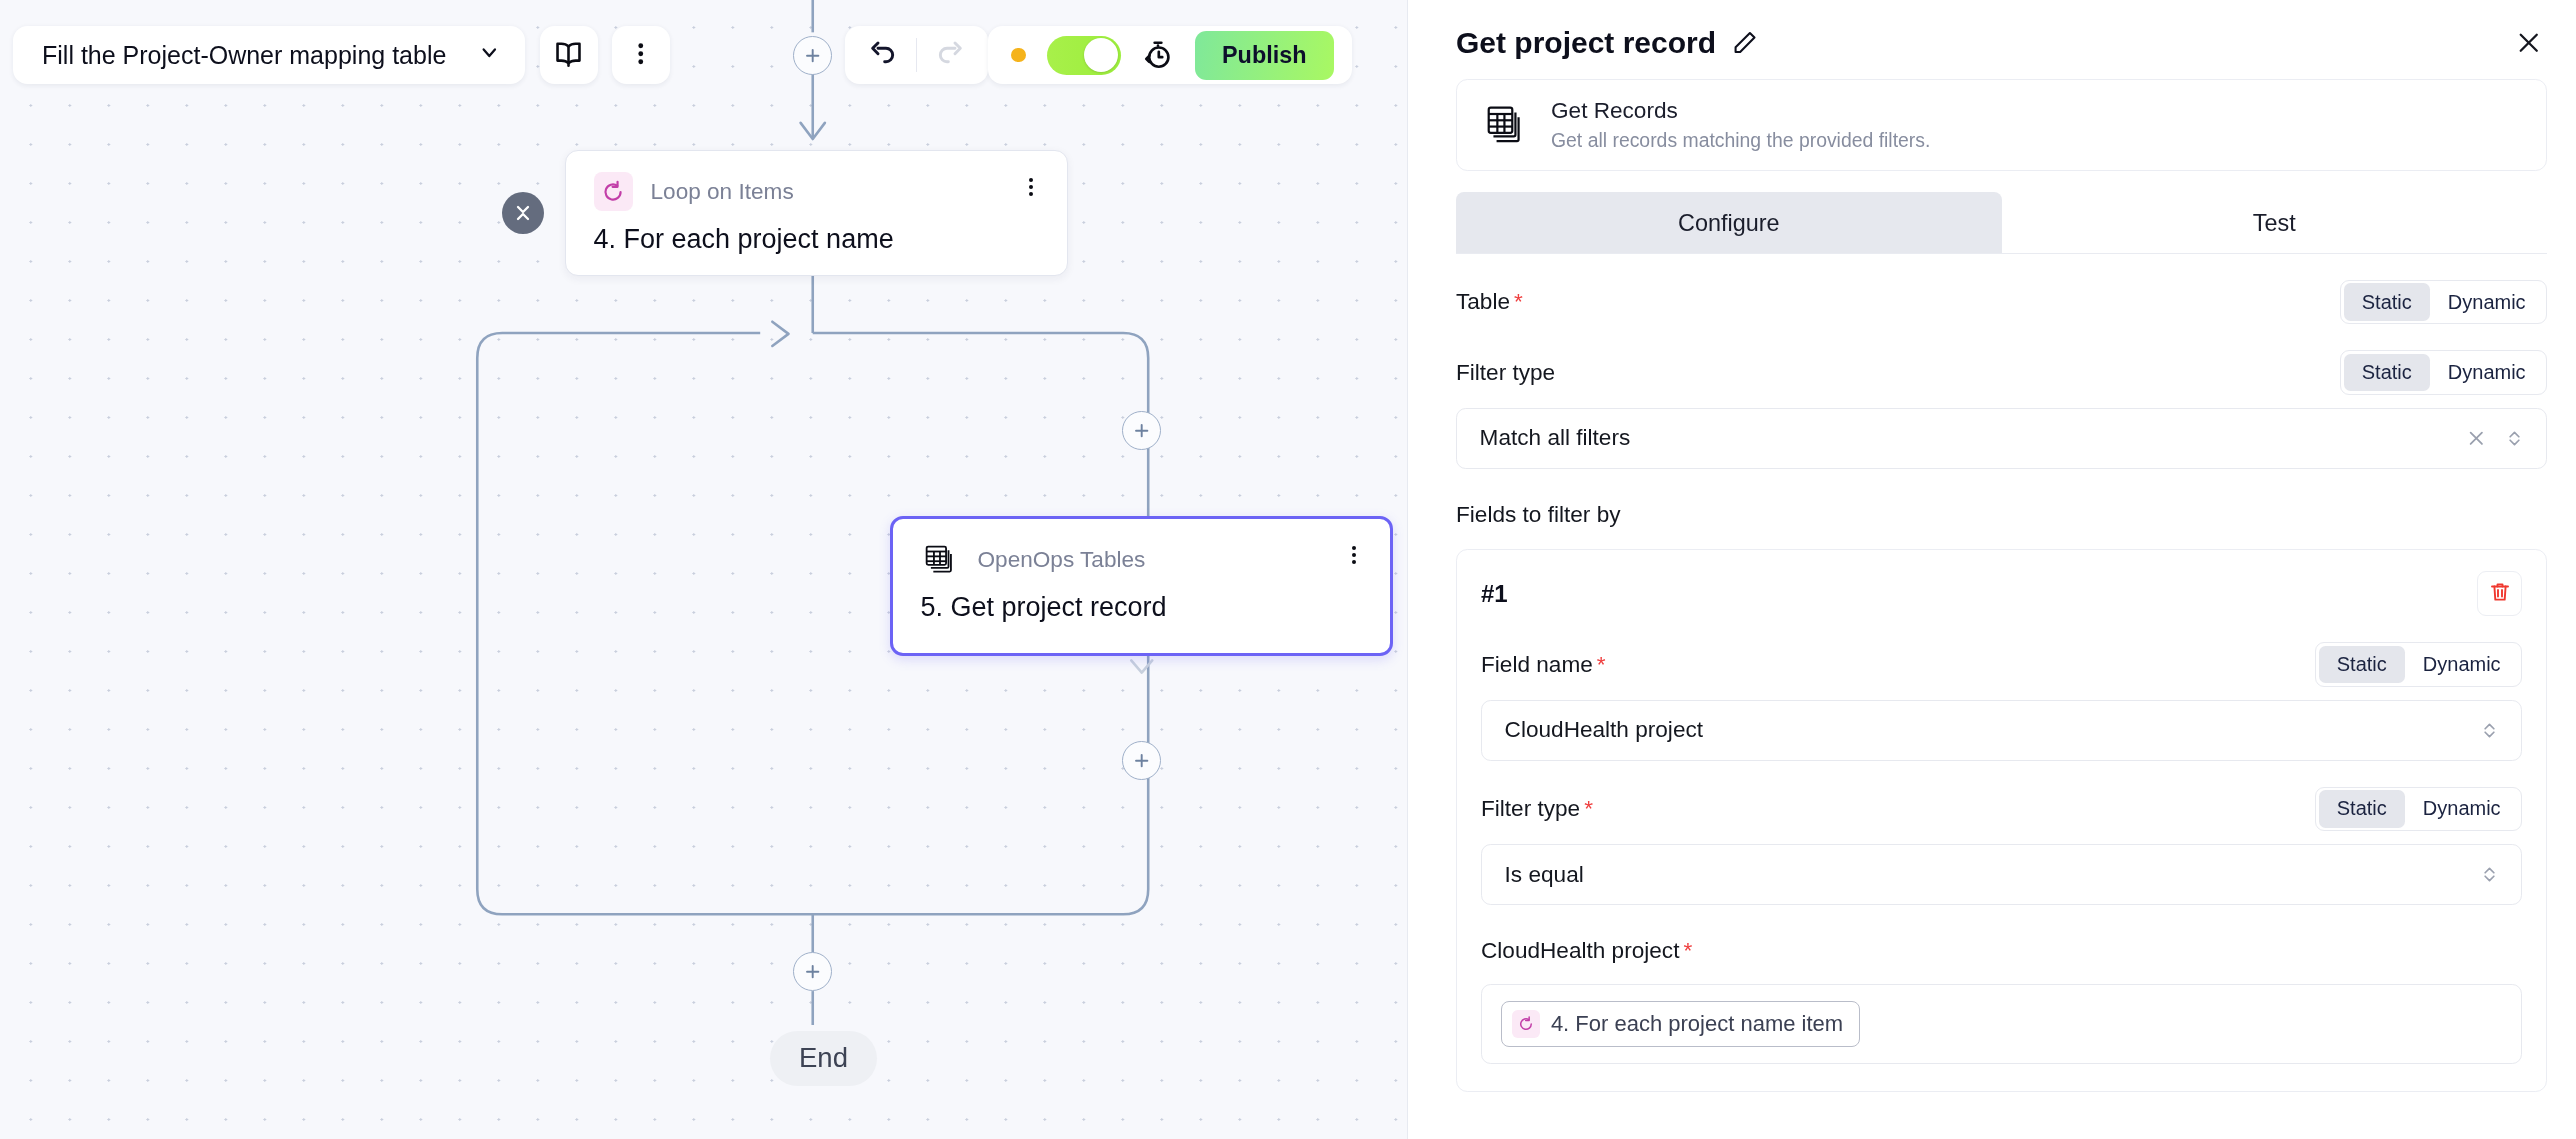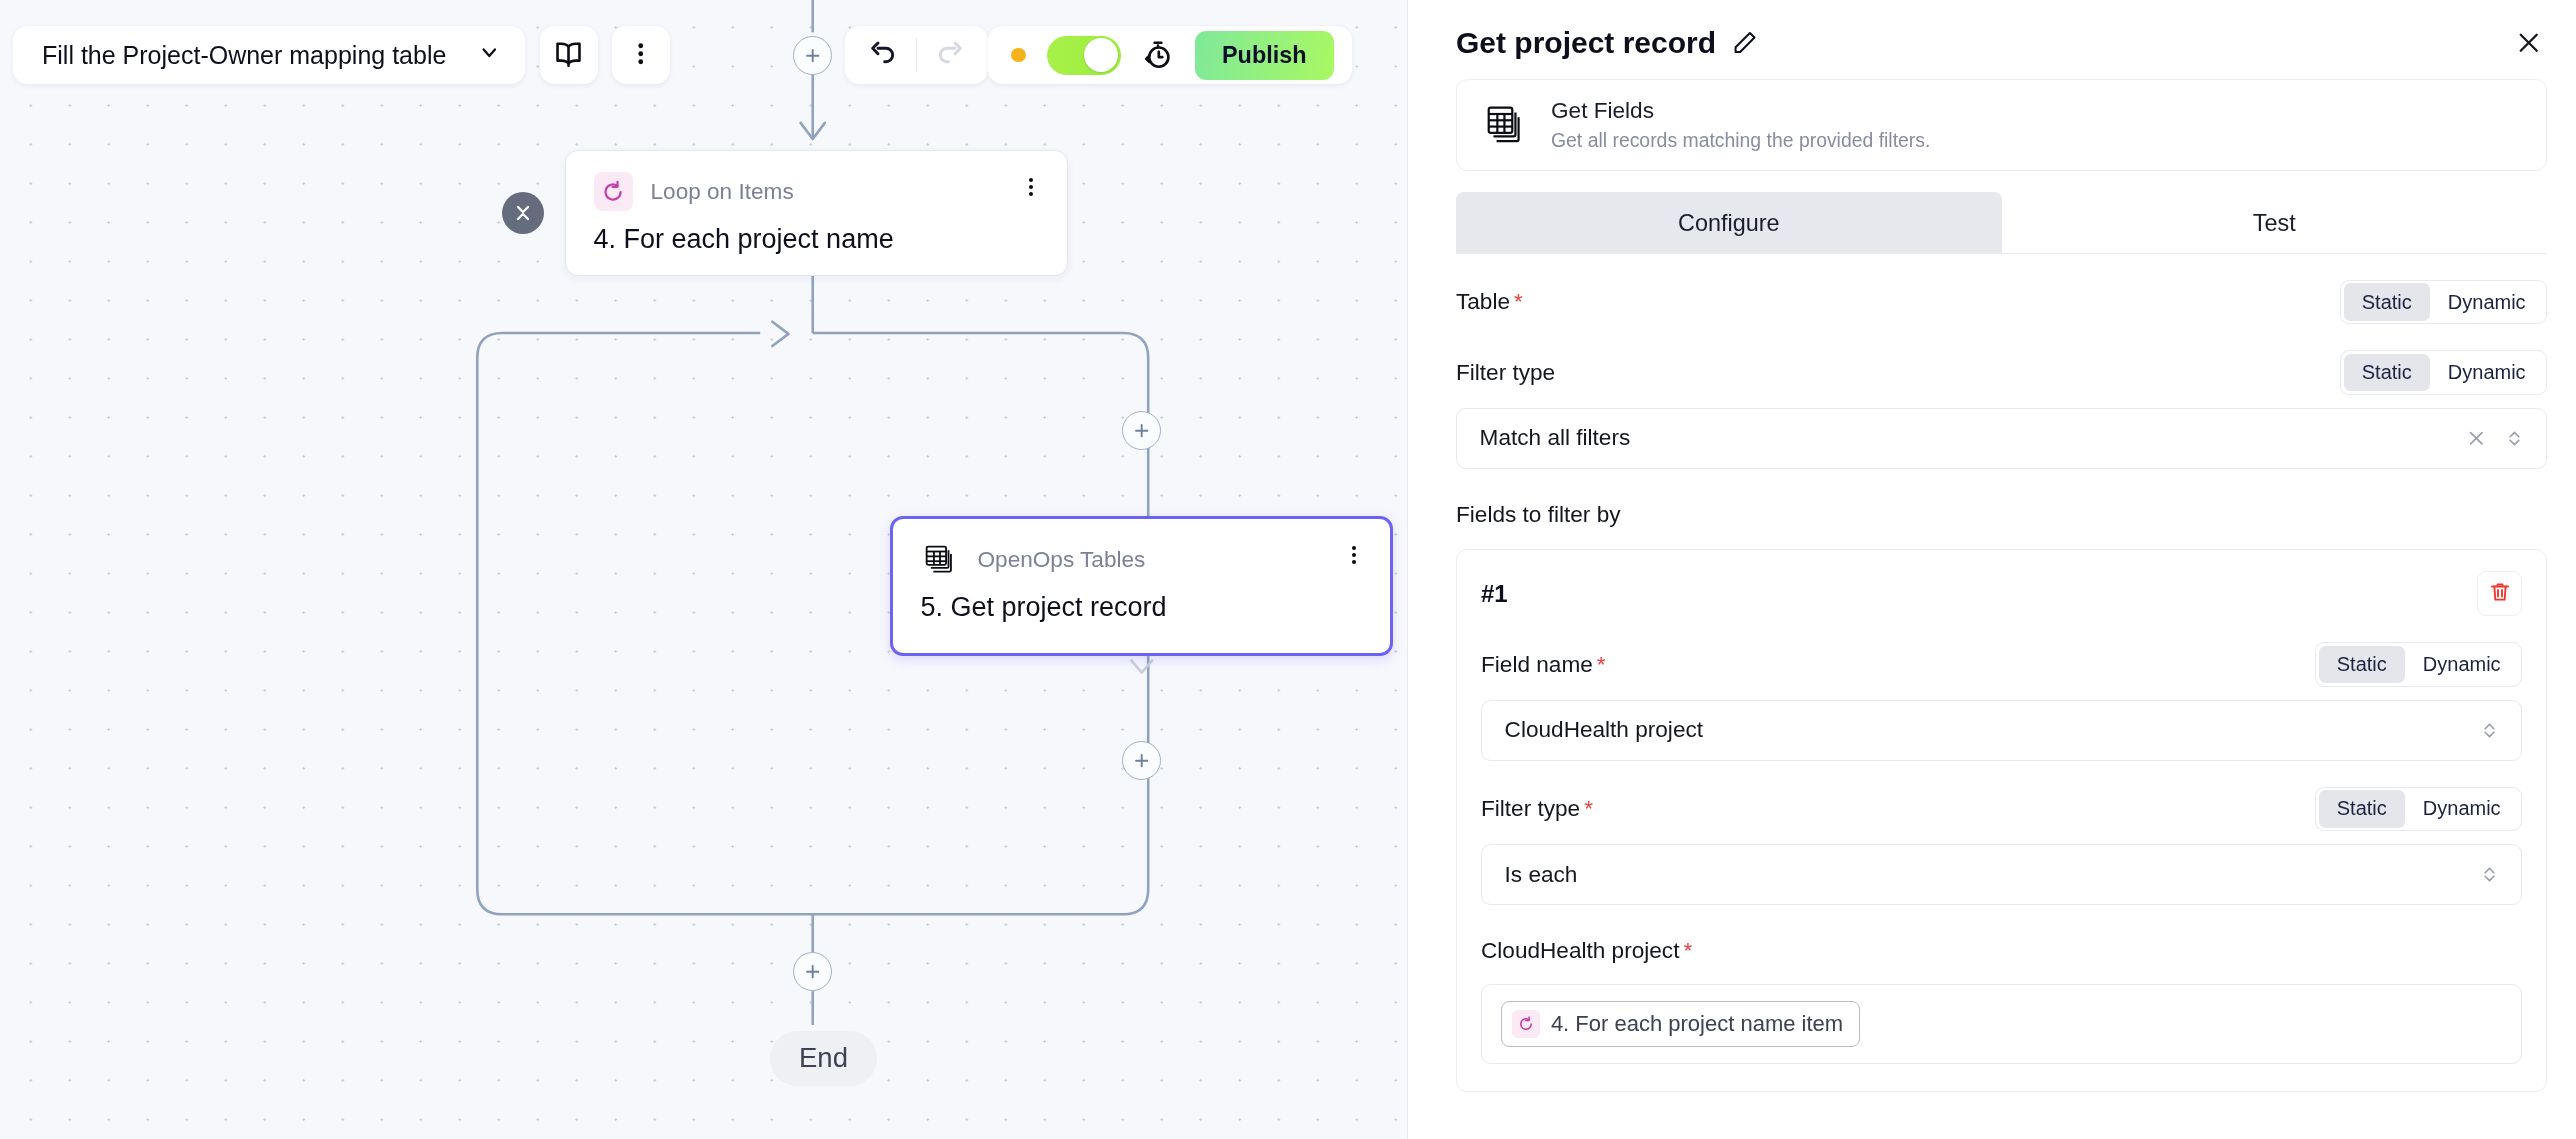--- a/index.html
+++ b/index.html
@@ -388,21 +388,21 @@
           <line x1="3" y1="7" x2="18" y2="7"></line>
             <line x1="3" y1="11" x2="18" y2="11"></line>
             <line x1="3" y1="15" x2="18" y2="15"></line>
           <line x1="8.5" y1="7" x2="8.5" y2="19"></line>
             <line x1="13" y1="7" x2="13" y2="19"></line>
           <path d="M20 6v14.2a1 1 0 0 1-1 1H6"></path>
           <path d="M22 9v14.2a1 1 0 0 1-1 1H8"></path>
         </svg>
       </span>
       <span>
-        <div class="piece-name">Get Fields</div>
+        <div class="piece-name">Get Records</div>
         <div class="piece-desc">Get all records matching the provided filters.</div>
       </span>
     </div>
 
     <div class="tabs">
       <div class="tab active">Configure</div>
       <div class="tab">Test</div>
     </div>
 
     <div class="panel-body">
@@ -486,21 +486,21 @@
         <div class="field-row">
           <span class="field-label">
             <span>Filter type</span><span class="req">*</span>
           </span>
           <span class="seg">
             <span class="on">Static</span>
             <span>Dynamic</span>
           </span>
         </div>
         <div class="select-box">
-          <span class="select-value">Is each</span>
+          <span class="select-value">Is equal</span>
           <span class="select-icons">
             <span style="display:flex;cursor:pointer">
               <svg width="21" height="21" viewBox="0 0 24 24" fill="none" stroke="#9aa0ae" stroke-width="1.9" stroke-linecap="round" stroke-linejoin="round">
                   <polyline points="7 10 12 5 17 10"></polyline>
                   <polyline points="7 14 12 19 17 14"></polyline>
                 </svg>
             </span>
           </span>
         </div>
 

